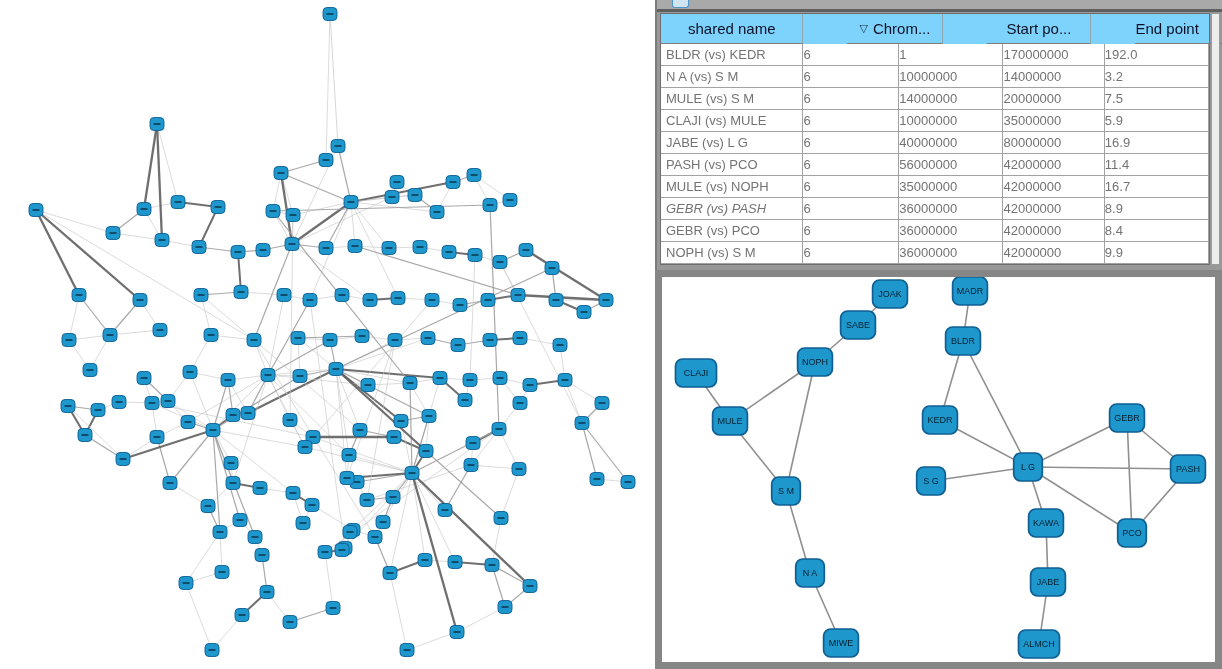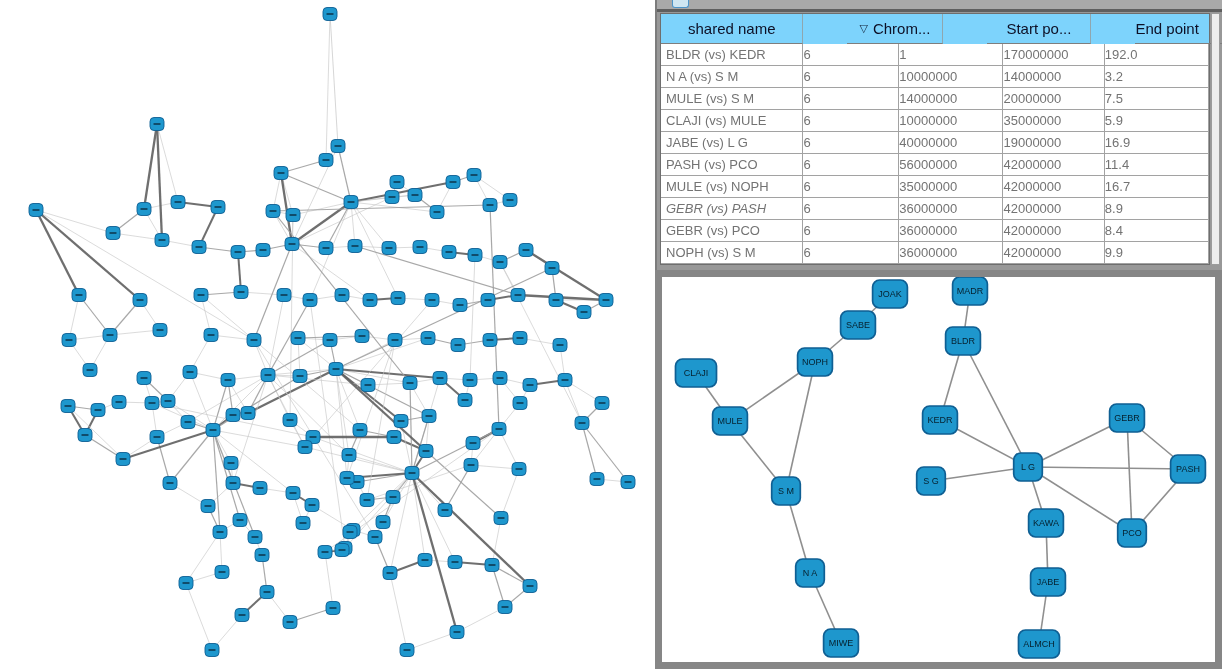--- a/index.html
+++ b/index.html
@@ -982,21 +982,21 @@
           <div class="cell al" style="width: 26%; flex: 0 0 26%;">CLAJI (vs) MULE</div>
           <div class="cell ar" style="width: 17.5%; flex: 0 0 17.5%;">6</div>
           <div class="cell ar" style="width: 19%; flex: 0 0 19%;">10000000</div>
           <div class="cell ar" style="width: 18.5%; flex: 0 0 18.5%;">35000000</div>
           <div class="cell ar" style="width: 19%; flex: 0 0 19%;">5.9</div>
         </div>
         <div class="tr body">
           <div class="cell al" style="width: 26%; flex: 0 0 26%;">JABE (vs) L G</div>
           <div class="cell ar" style="width: 17.5%; flex: 0 0 17.5%;">6</div>
           <div class="cell ar" style="width: 19%; flex: 0 0 19%;">40000000</div>
-          <div class="cell ar" style="width: 18.5%; flex: 0 0 18.5%;">19000000</div>
+          <div class="cell ar" style="width: 18.5%; flex: 0 0 18.5%;">80000000</div>
           <div class="cell ar" style="width: 19%; flex: 0 0 19%;">16.9</div>
         </div>
         <div class="tr body">
           <div class="cell al" style="width: 26%; flex: 0 0 26%;">PASH (vs) PCO</div>
           <div class="cell ar" style="width: 17.5%; flex: 0 0 17.5%;">6</div>
           <div class="cell ar" style="width: 19%; flex: 0 0 19%;">56000000</div>
           <div class="cell ar" style="width: 18.5%; flex: 0 0 18.5%;">42000000</div>
           <div class="cell ar" style="width: 19%; flex: 0 0 19%;">11.4</div>
         </div>
         <div class="tr body">

